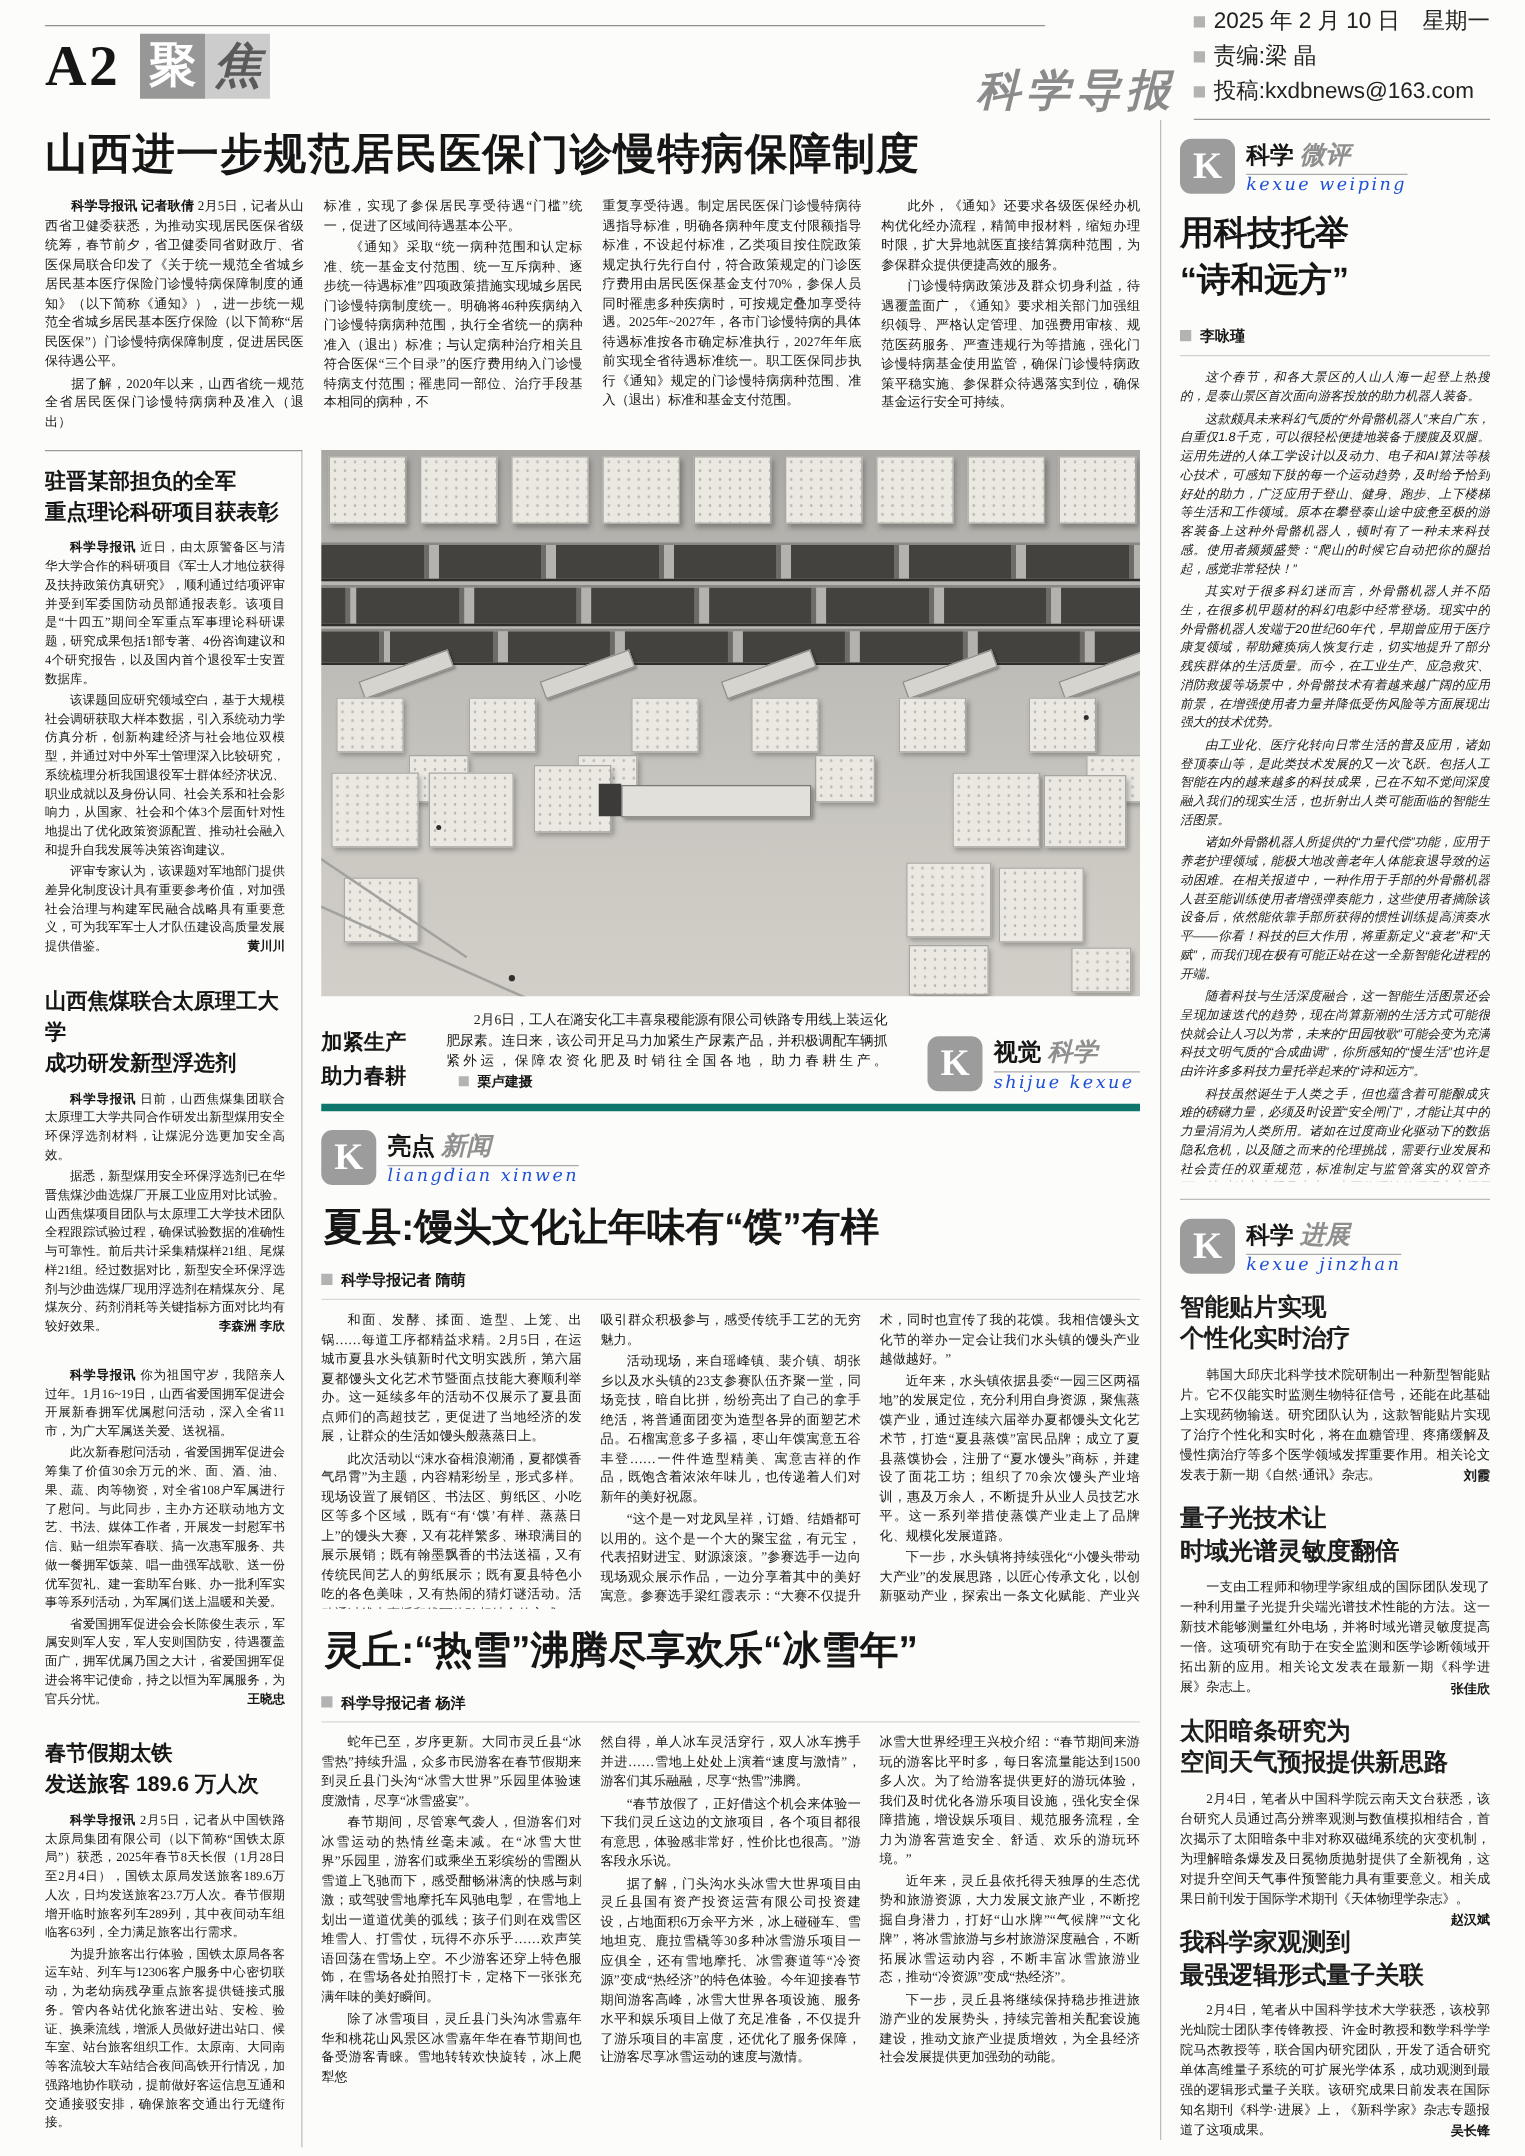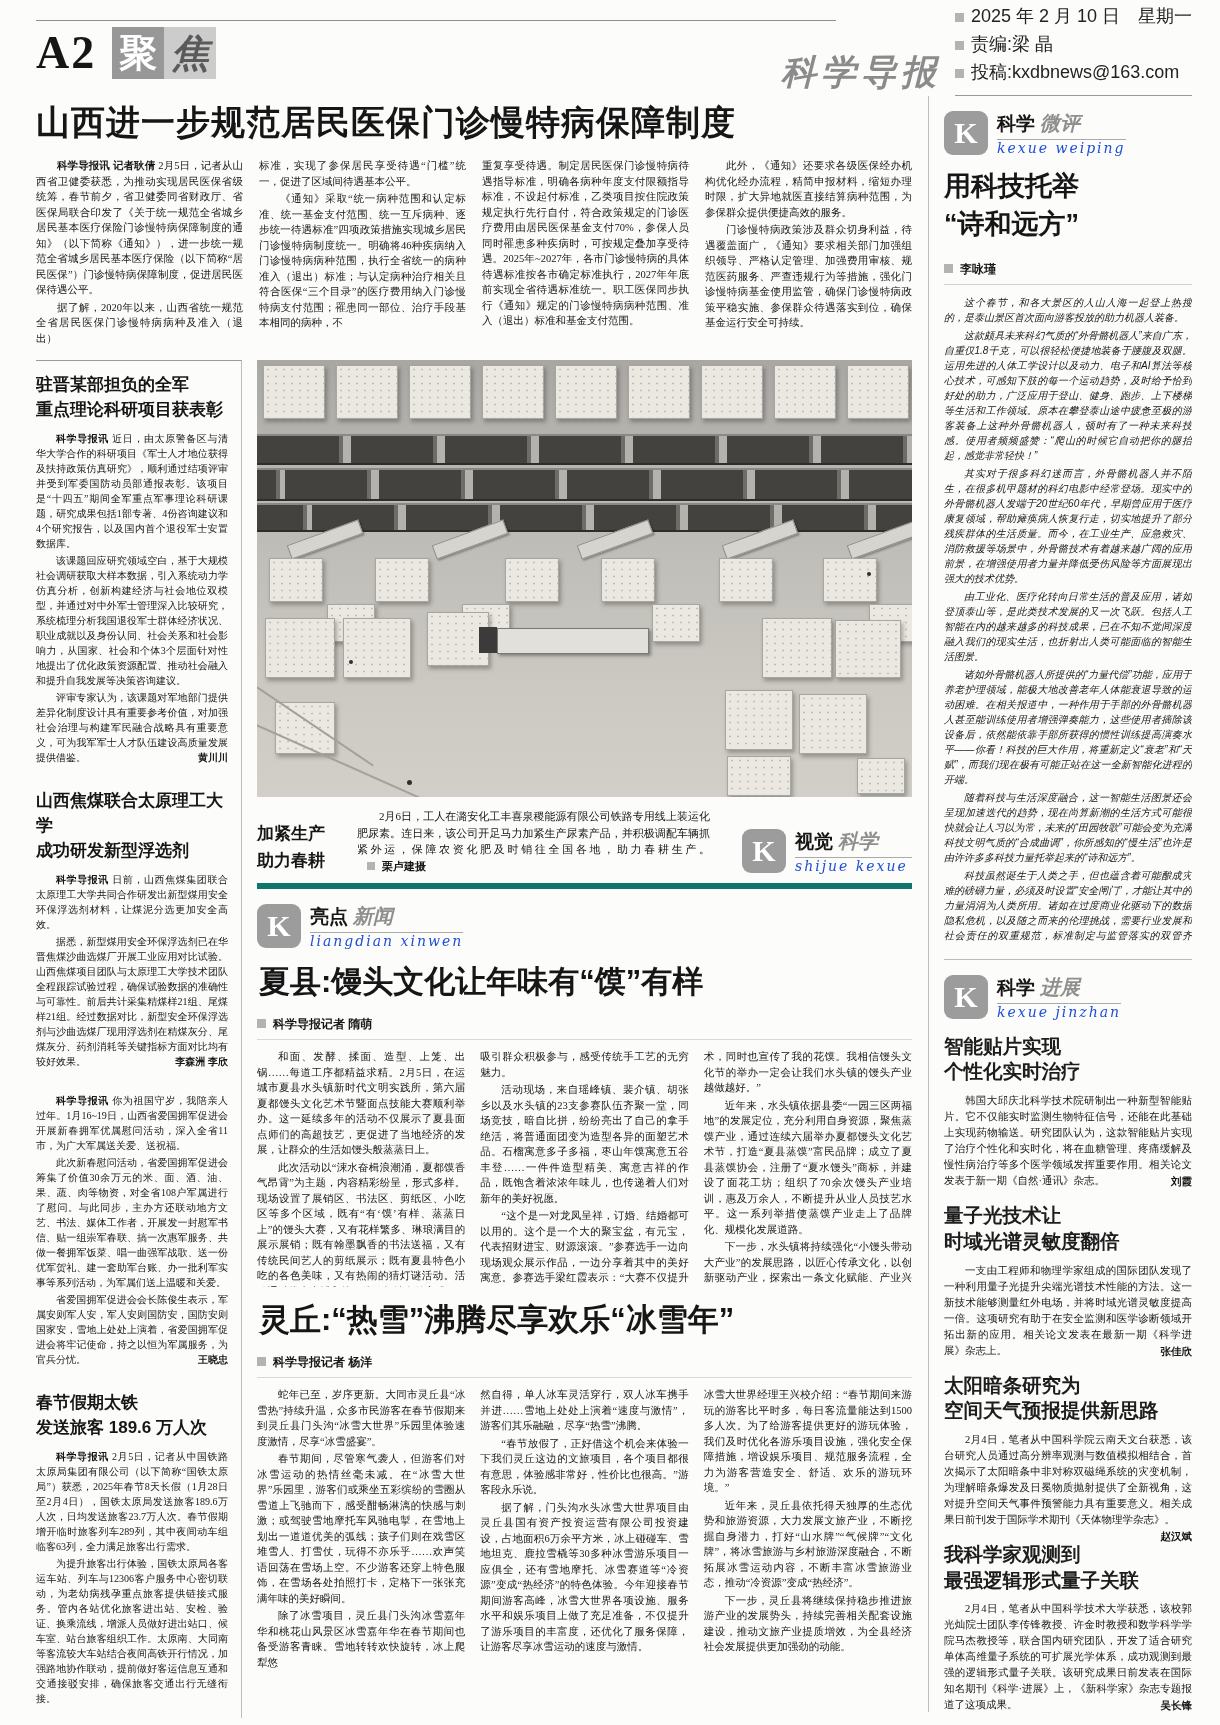--- a/index.html
+++ b/index.html
@@ -157,21 +157,21 @@
 
           <article class="sb-art">
             <h2><span>山西焦煤联合太原理工大学</span><br><span>成功研发新型浮选剂</span></h2>
             <p><b class="intro">科学导报讯 </b><span>日前，山西焦煤集团联合太原理工大学共同合作研发出新型煤用安全环保浮选剂材料，让煤泥分选更加安全高效。</span></p>
             <p><span>据悉，新型煤用安全环保浮选剂已在华晋焦煤沙曲选煤厂开展工业应用对比试验。山西焦煤项目团队与太原理工大学技术团队全程跟踪试验过程，确保试验数据的准确性与可靠性。前后共计采集精煤样21组、尾煤样21组。经过数据对比，新型安全环保浮选剂与沙曲选煤厂现用浮选剂在精煤灰分、尾煤灰分、药剂消耗等关键指标方面对比均有较好效果。</span><span class="sig">李森洲 李欣</span></p>
           </article>
 
           <article class="sb-art">
             <p><b class="intro">科学导报讯 </b><span>你为祖国守岁，我陪亲人过年。1月16~19日，山西省爱国拥军促进会开展新春拥军优属慰问活动，深入全省11市，为广大军属送关爱、送祝福。</span></p>
             <p>此次新春慰问活动，省爱国拥军促进会筹集了价值30余万元的米、面、酒、油、果、蔬、肉等物资，对全省108户军属进行了慰问。与此同步，主办方还联动地方文艺、书法、媒体工作者，开展发一封慰军书信、贴一组崇军春联、搞一次惠军服务、共做一餐拥军饭菜、唱一曲强军战歌、送一份优军贺礼、建一套助军台账、办一批利军实事等系列活动，为军属们送上温暖和关爱。</p>
-            <p><span>省爱国拥军促进会会长陈俊生表示，军属安则军人安，军人安则国防安，国防安则国家安，雪地上处处上演着，省爱国拥军促进会将牢记使命，持之以恒为军属服务，为官兵分忧。</span><span class="sig">王晓忠</span></p>
+            <p><span>省爱国拥军促进会会长陈俊生表示，军属安则军人安，军人安则国防安，待遇覆盖面广，拥军优属乃国之大计，省爱国拥军促进会将牢记使命，持之以恒为军属服务，为官兵分忧。</span><span class="sig">王晓忠</span></p>
           </article>
 
           <article class="sb-art">
             <h2><span>春节假期太铁</span><br><span>发送旅客 189.6 万人次</span></h2>
             <p><b class="intro">科学导报讯 </b><span>2月5日，记者从中国铁路太原局集团有限公司（以下简称“国铁太原局”）获悉，2025年春节8天长假（1月28日至2月4日），国铁太原局发送旅客189.6万人次，日均发送旅客23.7万人次。春节假期增开临时旅客列车289列，其中夜间动车组临客63列，全力满足旅客出行需求。</span></p>
             <p><span>为提升旅客出行体验，国铁太原局各客运车站、列车与12306客户服务中心密切联动，为老幼病残孕重点旅客提供链接式服务。管内各站优化旅客进出站、安检、验证、换乘流线，增派人员做好进出站口、候车室、站台旅客组织工作。太原南、大同南等客流较大车站结合夜间高铁开行情况，加强路地协作联动，提前做好客运信息互通和交通接驳安排，确保旅客交通出行无缝衔接。</span></p>
           </article>
         </aside>
 
         <div class="middle">

